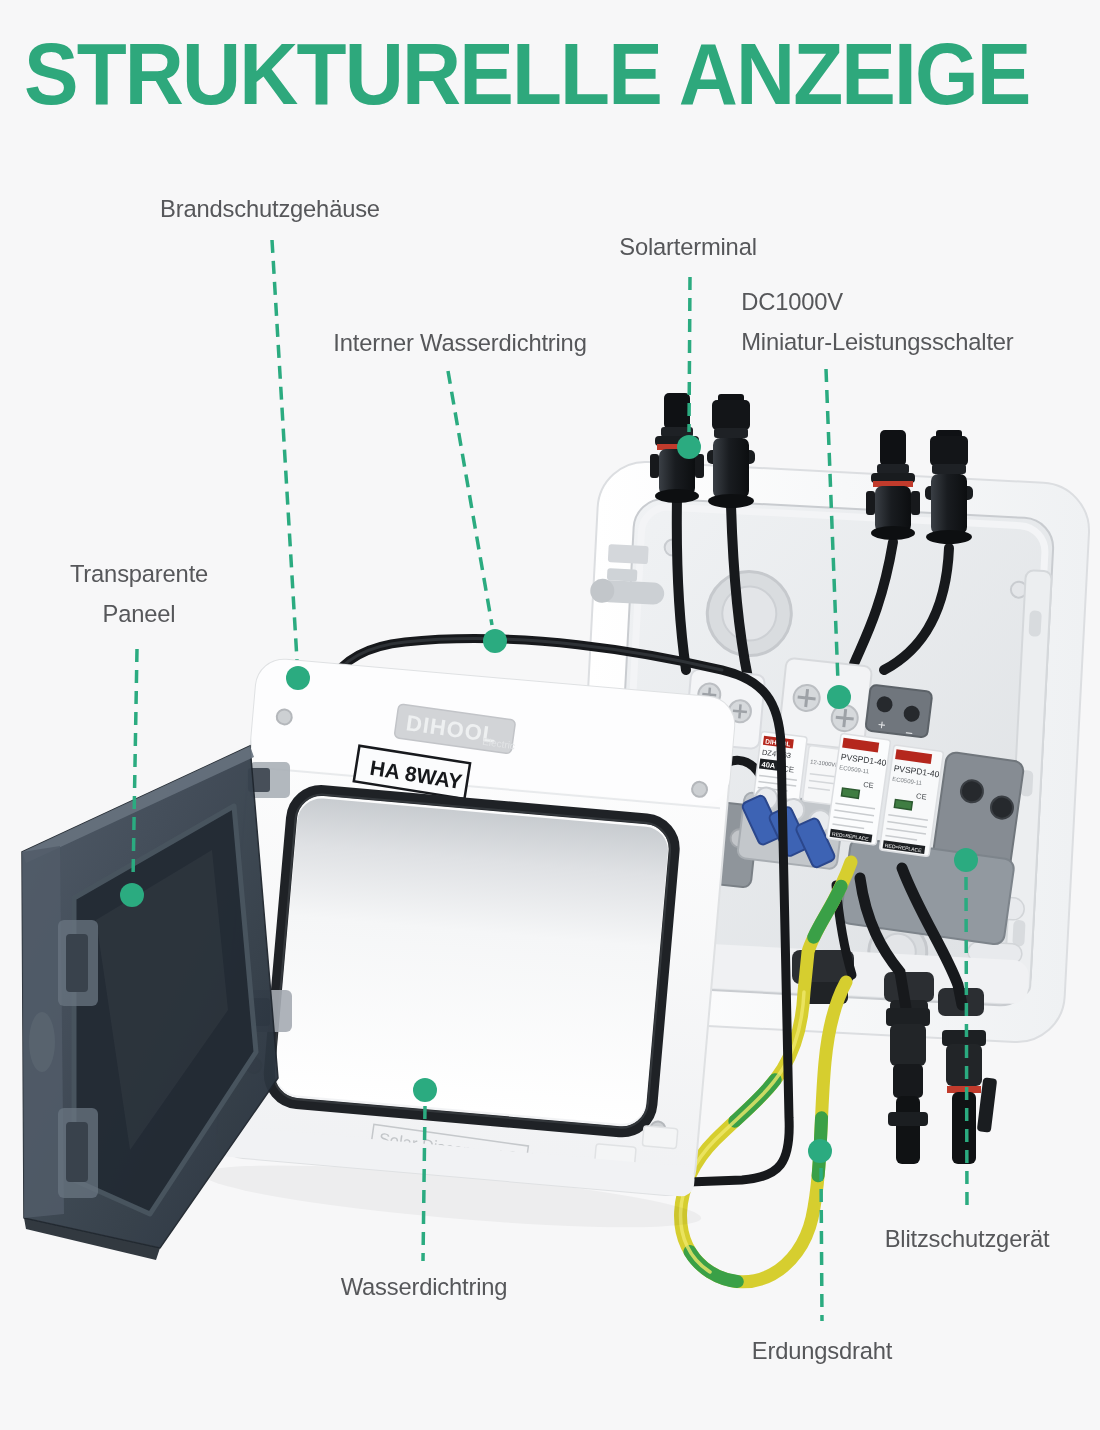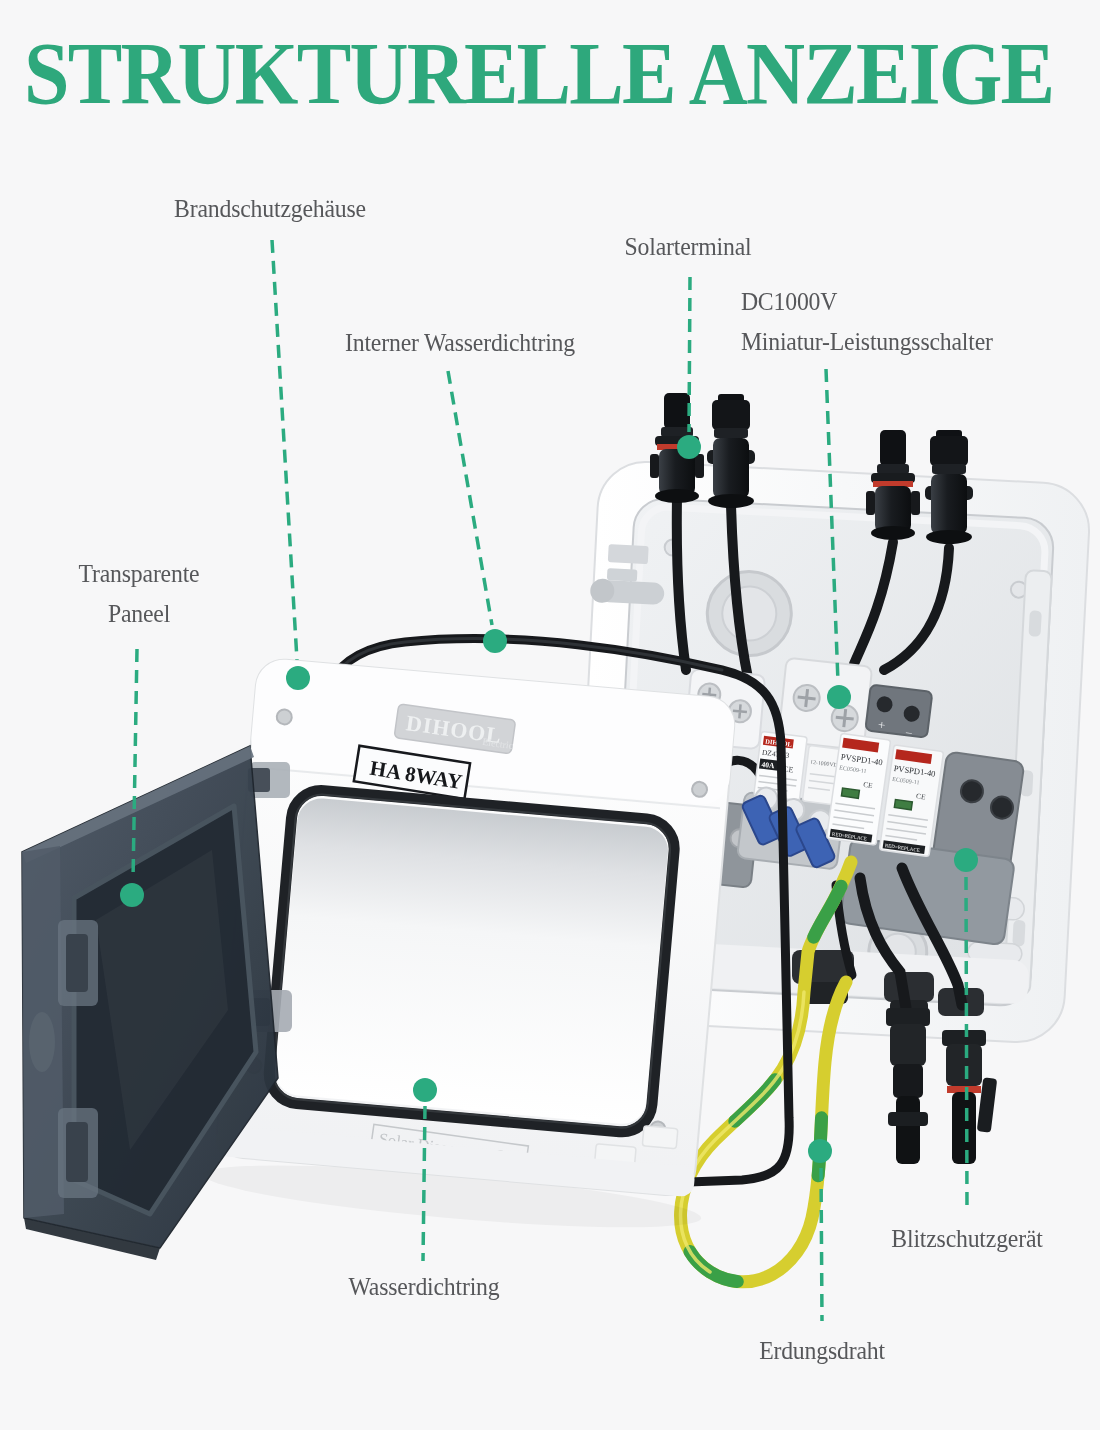--- a/index.html
+++ b/index.html
@@ -1,21 +1,21 @@
 <!DOCTYPE html>
 <html><head>
 <meta charset="utf-8">
 <style>
   html,body{margin:0;padding:0;}
   body{
     width:1100px;height:1430px;position:relative;overflow:hidden;
     background:#f7f7f8;
     font-family:"Liberation Sans", sans-serif;
   }
-  .stage{position:absolute;inset:0;font-family:Liberation Serif, serif;}
+  .stage{position:absolute;inset:0;}
   .page-title{
     position:absolute;left:24px;top:28px;margin:0;
     font-size:88px;font-weight:700;line-height:1.05;
     color:#2EA87C;letter-spacing:-2px;white-space:nowrap;
     transform:scaleX(.93);transform-origin:left top;
   }
   svg.product{position:absolute;left:0;top:0;}
   .lbl{
     position:absolute;font-size:24.5px;color:#56575A;
     letter-spacing:-.2px;white-space:nowrap;line-height:1.3;

